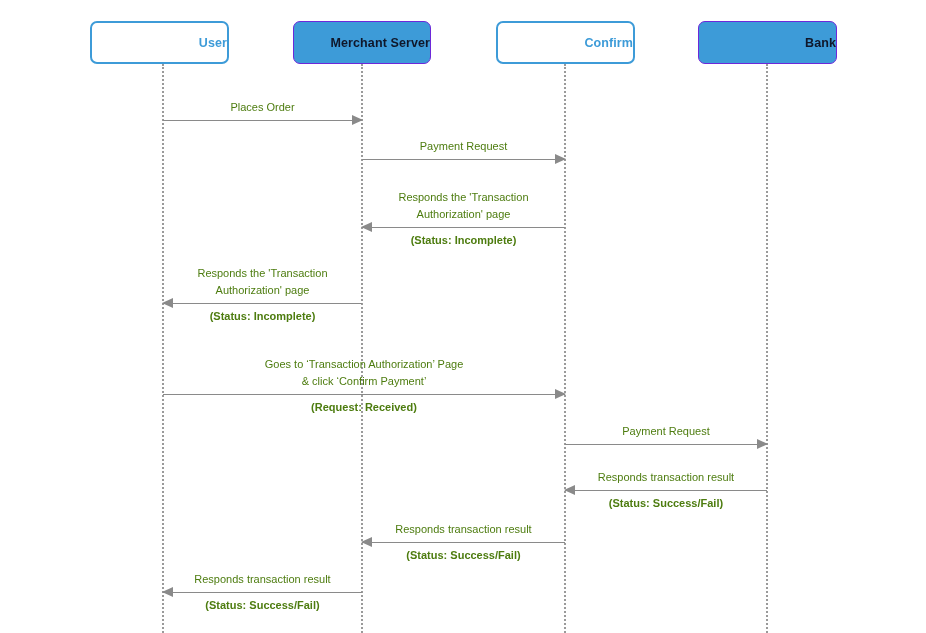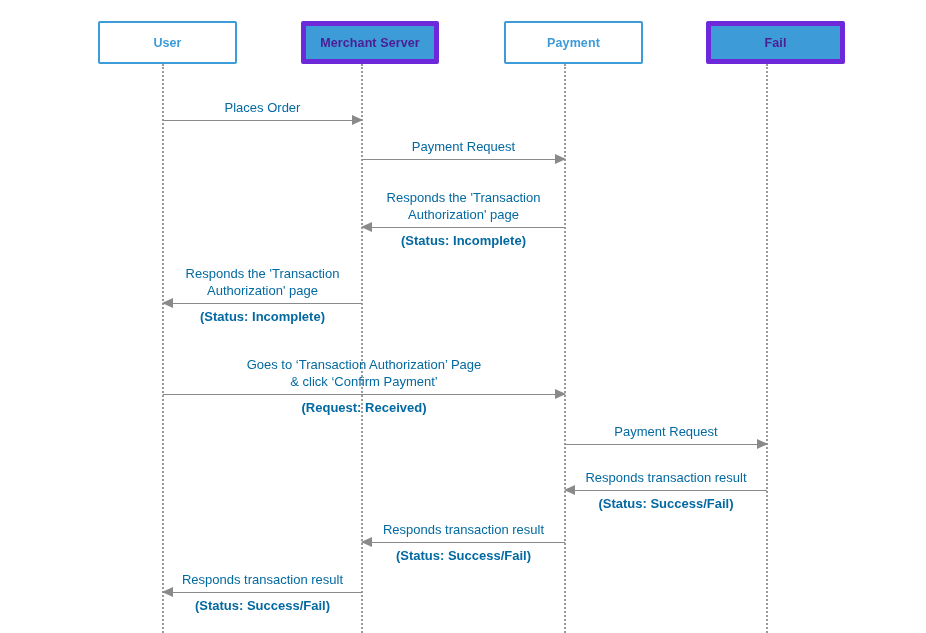--- a/index.html
+++ b/index.html
@@ -25,34 +25,33 @@
     border-left: 2px dotted #9a9a9a;
     top: 64px;
     bottom: 0;
   }
 
   
   .participant {
     position: absolute;
     top: 21px;
     height: 43px;
-    border-radius: 2px;
+    border-radius: 7px;
     box-sizing: border-box;
     display: flex;
     align-items: center;
-    justify-content: center;
+    justify-content: flex-end;
     font-size: 12.5px;
     font-weight: bold;
     letter-spacing: 0.1px;
-    margin-left: 8px;
   }
   .participant.filled {
     background: #3d9bd8;
-    border: 5px solid #6d28d9;
-    color: #4c1d95;
+    border: 1px solid #6d28d9;
+    color: #0f172a;
   }
   .participant.outlined {
     background: #ffffff;
     border: 2px solid #3d9bd8;
     color: #3d9bd8;
   }
 
   
   .message {
     position: absolute;
@@ -80,22 +79,22 @@
   .arrowhead.left {
     left: -1px;
     border-right: 11px solid #8a8a8a;
   }
 
   .msg-label {
     position: absolute;
     left: 0;
     right: 0;
     text-align: center;
-    color: #0369a1;
-    font-size: 13px;
+    color: #4d7c0f;
+    font-size: 11px;
     line-height: 17px;
     white-space: pre-line;
   }
   .msg-label.above {
     bottom: 4px;
   }
   .msg-label.below {
     top: 5px;
     font-weight: bold;
   }
@@ -111,24 +110,24 @@
       <div class="lifeline" style="left: 766px;"></div>
     </div>
   <div id="participants-layer">
       <div class="participant outlined" style="left: 90px; width: 139px;">
         <span>User</span>
       </div>
       <div class="participant filled" style="left: 293px; width: 138px;">
         <span>Merchant Server</span>
       </div>
       <div class="participant outlined" style="left: 496px; width: 139px;">
-        <span>Payment</span>
+        <span>Confirm</span>
       </div>
       <div class="participant filled" style="left: 698px; width: 139px;">
-        <span>Fail</span>
+        <span>Bank</span>
       </div>
     </div>
   <div id="messages-layer">
       <div class="message" style="left: 163px; width: 199px; top: 120px;">
         <div class="msg-line"></div>
         <div class="arrowhead right"></div>
         <div class="msg-label above">Places Order</div>
       </div>
       <div class="message" style="left: 362px; width: 203px; top: 159px;">
         <div class="msg-line"></div>

